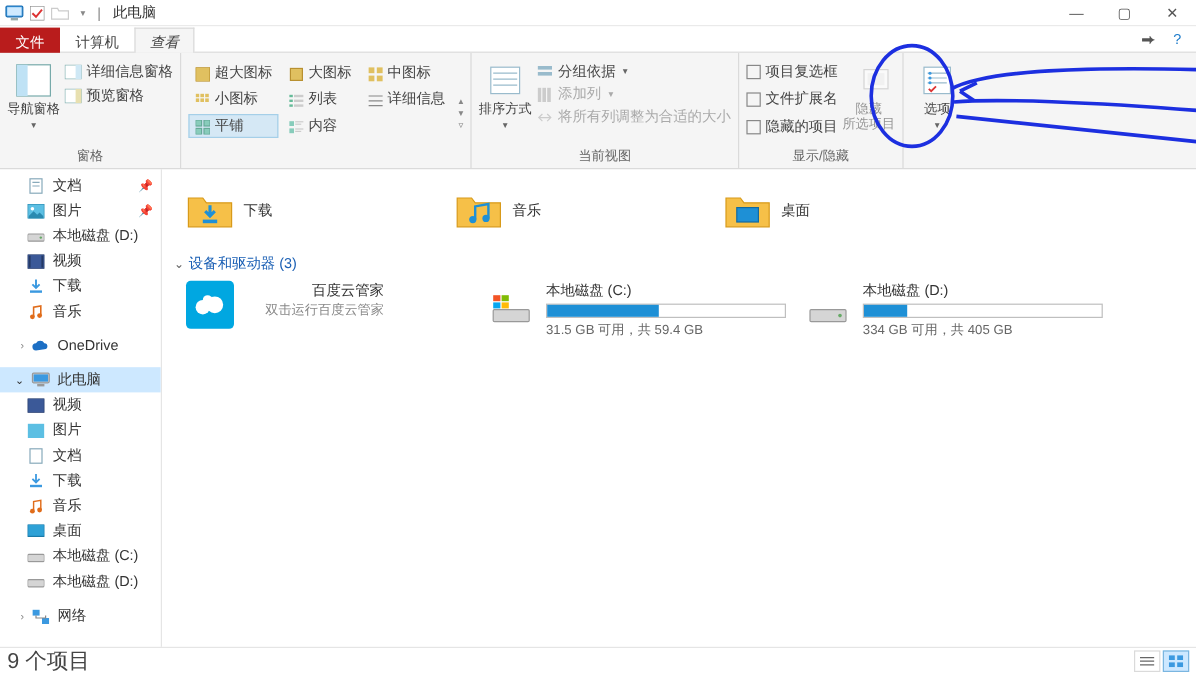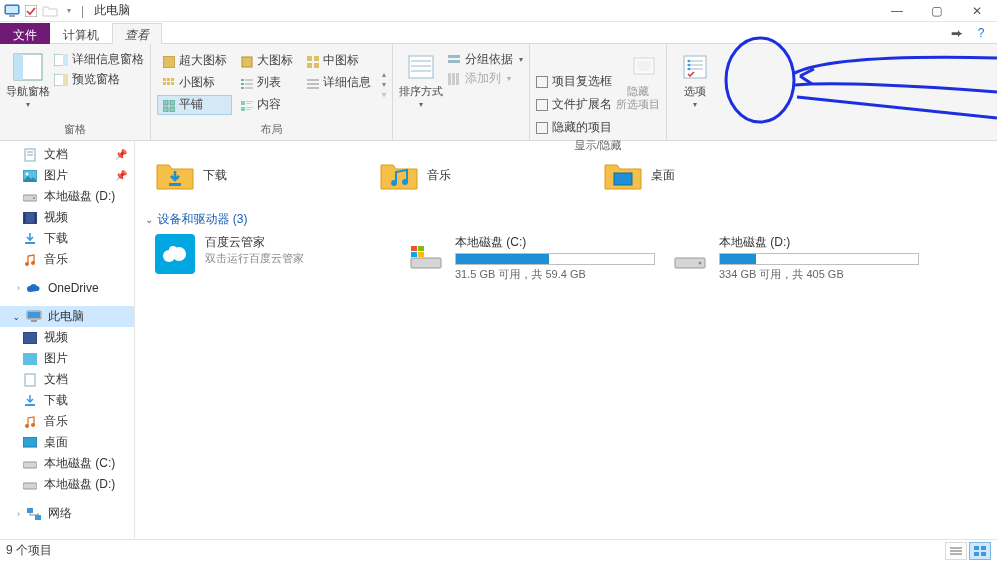--- a/index.html
+++ b/index.html
@@ -9,21 +9,21 @@
   .titlebar { height:22px; background:#fff; border-bottom:1px solid #e5e5e5; display:flex; align-items:center; }
   .titlebar .qat { display:flex; align-items:center; padding-left:4px; gap:3px; }
   .tb-icon { width:16px; height:16px; display:flex; align-items:center; justify-content:center; }
   .titlebar .title { padding-left:6px; color:#333; font-size:12px; }
   .titlebar .winbtns { margin-left:auto; display:flex; }
   .winbtn { width:40px; height:22px; display:flex; align-items:center; justify-content:center; color:#555; }
 
   
   .tabstrip { height:22px; background:#fff; display:flex; border-bottom:1px solid #dadada; position:relative; }
   .tab { padding:3px 12px 2px 12px; font-size:12px; color:#444; border:1px solid transparent; border-bottom:none; position:relative; top:1px; }
-  .tab.active-file { background:#701a75; color:#fff; }
+  .tab.active-file { background:#b91c1c; color:#fff; }
   .tab.selected { background:#f5f5f5; border-color:#dadada #dadada #f5f5f5 #dadada;font-style:italic; }
   .tabstrip .help { margin-left:auto; display:flex; align-items:center; gap:8px; padding-right:8px; }
   .help .h-icon { width:16px; height:16px; display:flex; align-items:center; justify-content:center; color:#555; }
 
   
   .ribbon { height:97px; background:#f5f5f5; border-bottom:1px solid #dadada; display:flex; }
   .rgroup { border-right:1px solid #dadada; padding:4px 6px 0 6px; display:flex; flex-direction:column; height:100%; }
   .rgroup .glabel { text-align:center; font-size:11px; color:#666; padding:2px 0 3px 0; margin-top:auto; }
   .rgroup .gbody { display:flex; gap:4px; flex:1; }
 
@@ -56,35 +56,35 @@
   .nav-item .caret { width:10px; color:#888; font-size:9px; }
 
   .content { flex:1; overflow:auto; padding:4px 10px; }
   .section-header { display:flex; align-items:center; gap:4px; color:#1a5fb4; font-size:12px; padding:6px 0 4px 0; }
   .section-header .sh-caret { font-size:10px; color:#666; }
   .folders-row, .drives-row { display:flex; gap:34px; padding:2px 0 10px 10px; flex-wrap:wrap; }
   .folder { display:flex; align-items:center; gap:8px; width:190px; }
   .folder .ficon { width:40px; height:40px; display:flex; align-items:center; justify-content:center; }
   .folder .flabel { font-size:12px; color:#333; }
 
-  .app-entry { display:flex; align-items:flex-start; gap:10px; width:220px; }
+  .app-entry { display:flex; align-items:flex-start; gap:26px; width:220px;text-align:right; }
   .app-entry .aicon { width:40px; height:40px; background:#00a7e1; border-radius:4px; display:flex; align-items:center; justify-content:center; }
   .app-entry .atext .t1 { font-size:12px; color:#333; }
   .app-entry .atext .t2 { font-size:11px; color:#888; }
 
   .drive { width:230px; }
   .drive .dtop { display:flex; align-items:center; gap:10px; }
   .drive .dicon { width:36px; height:28px; display:flex; align-items:center; justify-content:center; }
   .drive .dlabel { font-size:12px; color:#333; }
   .drive .dbar { height:12px; border:1px solid #bfbfbf; width:200px; margin-top:2px; position:relative; background:#fff; }
   .drive .dbar .fill { position:absolute; left:0; top:0; bottom:0; background:#1e90d6; }
   .drive .dinfo { font-size:11px; color:#666; margin-top:2px; }
 
   
-  .status { height:22px; border-top:1px solid #e5e5e5; display:flex; align-items:center; padding:0 6px; font-size:12px; color:#444; }
+  .status { height:22px; border-top:1px solid #e5e5e5; display:flex; align-items:center; padding:0 6px; font-size:18px; color:#444; }
   .status .views { margin-left:auto; display:flex; gap:2px; }
   .status .vbtn { width:22px; height:18px; border:1px solid #dadada; display:flex; align-items:center; justify-content:center; }
   .status .vbtn.on { background:#cde8ff; border-color:#7bb6e0; }
 
   
   .annot { position:absolute; pointer-events:none; z-index:100; }
 
   
   .watermark { position:absolute; right:8px; bottom:26px; color:#fff; opacity:.55; font-size:16px; font-weight:bold; display:flex; align-items:center; gap:6px; }
   .watermark .wlogo { width:34px; height:28px; }
@@ -265,21 +265,20 @@
             <span>内容</span>
           </div>
         <div></div>
       </div>
       <div style="display:flex;flex-direction:column;justify-content:center;gap:1px;padding-left:2px;">
         <span style="font-size:8px;color:#888;">▴</span>
         <span style="font-size:8px;color:#888;">▾</span>
         <span style="font-size:8px;color:#888;">▿</span>
       </div>
     </div>
-    <div class="glabel">布局</div>
   </div>
 
   <div class="rgroup">
     <div class="gbody">
       <div class="bigbtn">
         <span class="bicon">
           <svg width="28" height="26">
               <rect x="2" y="2" width="24" height="22" fill="#fff" stroke="#9bc"></rect>
               <line x1="4" y1="7" x2="24" y2="7" stroke="#9bc"></line>
               <line x1="4" y1="12" x2="24" y2="12" stroke="#9bc"></line>
@@ -304,27 +303,36 @@
             <span class="sicon">
               <svg width="12" height="12">
                 <rect x="0" y="0" width="3" height="12" fill="#ccc"></rect>
                 <rect x="4" y="0" width="3" height="12" fill="#ccc"></rect>
                 <rect x="8" y="0" width="3" height="12" fill="#ccc"></rect>
               </svg>
             </span>
             <span>添加列</span>
             <span style="font-size:8px;margin-left:2px;">▾</span>
           </div>
-      </div>
-    </div>
+        <div class="srow" style="color:#aaa;">
+            <span class="sicon">
+              <svg width="12" height="12">
+                <path d="M1 6h10M4 3l-3 3 3 3M8 3l3 3-3 3" stroke="#ccc" fill="none"></path>
+              </svg>
+            </span>
+            <span>将所有列调整为合适的大小</span>
+          </div>
+      </div>
+    </div>
+    <div class="glabel">当前视图</div>
   </div>
 
   <div class="rgroup">
     <div class="gbody">
-      <div class="chk-list" style="gap:6px;margin-top:22px;">
+      <div class="chk-list" style="gap:6px;">
         <div class="chk-row">
             <span class="box"></span>
             <span>项目复选框</span>
           </div>
         <div class="chk-row">
             <span class="box"></span>
             <span>文件扩展名</span>
           </div>
         <div class="chk-row">
             <span class="box"></span>

